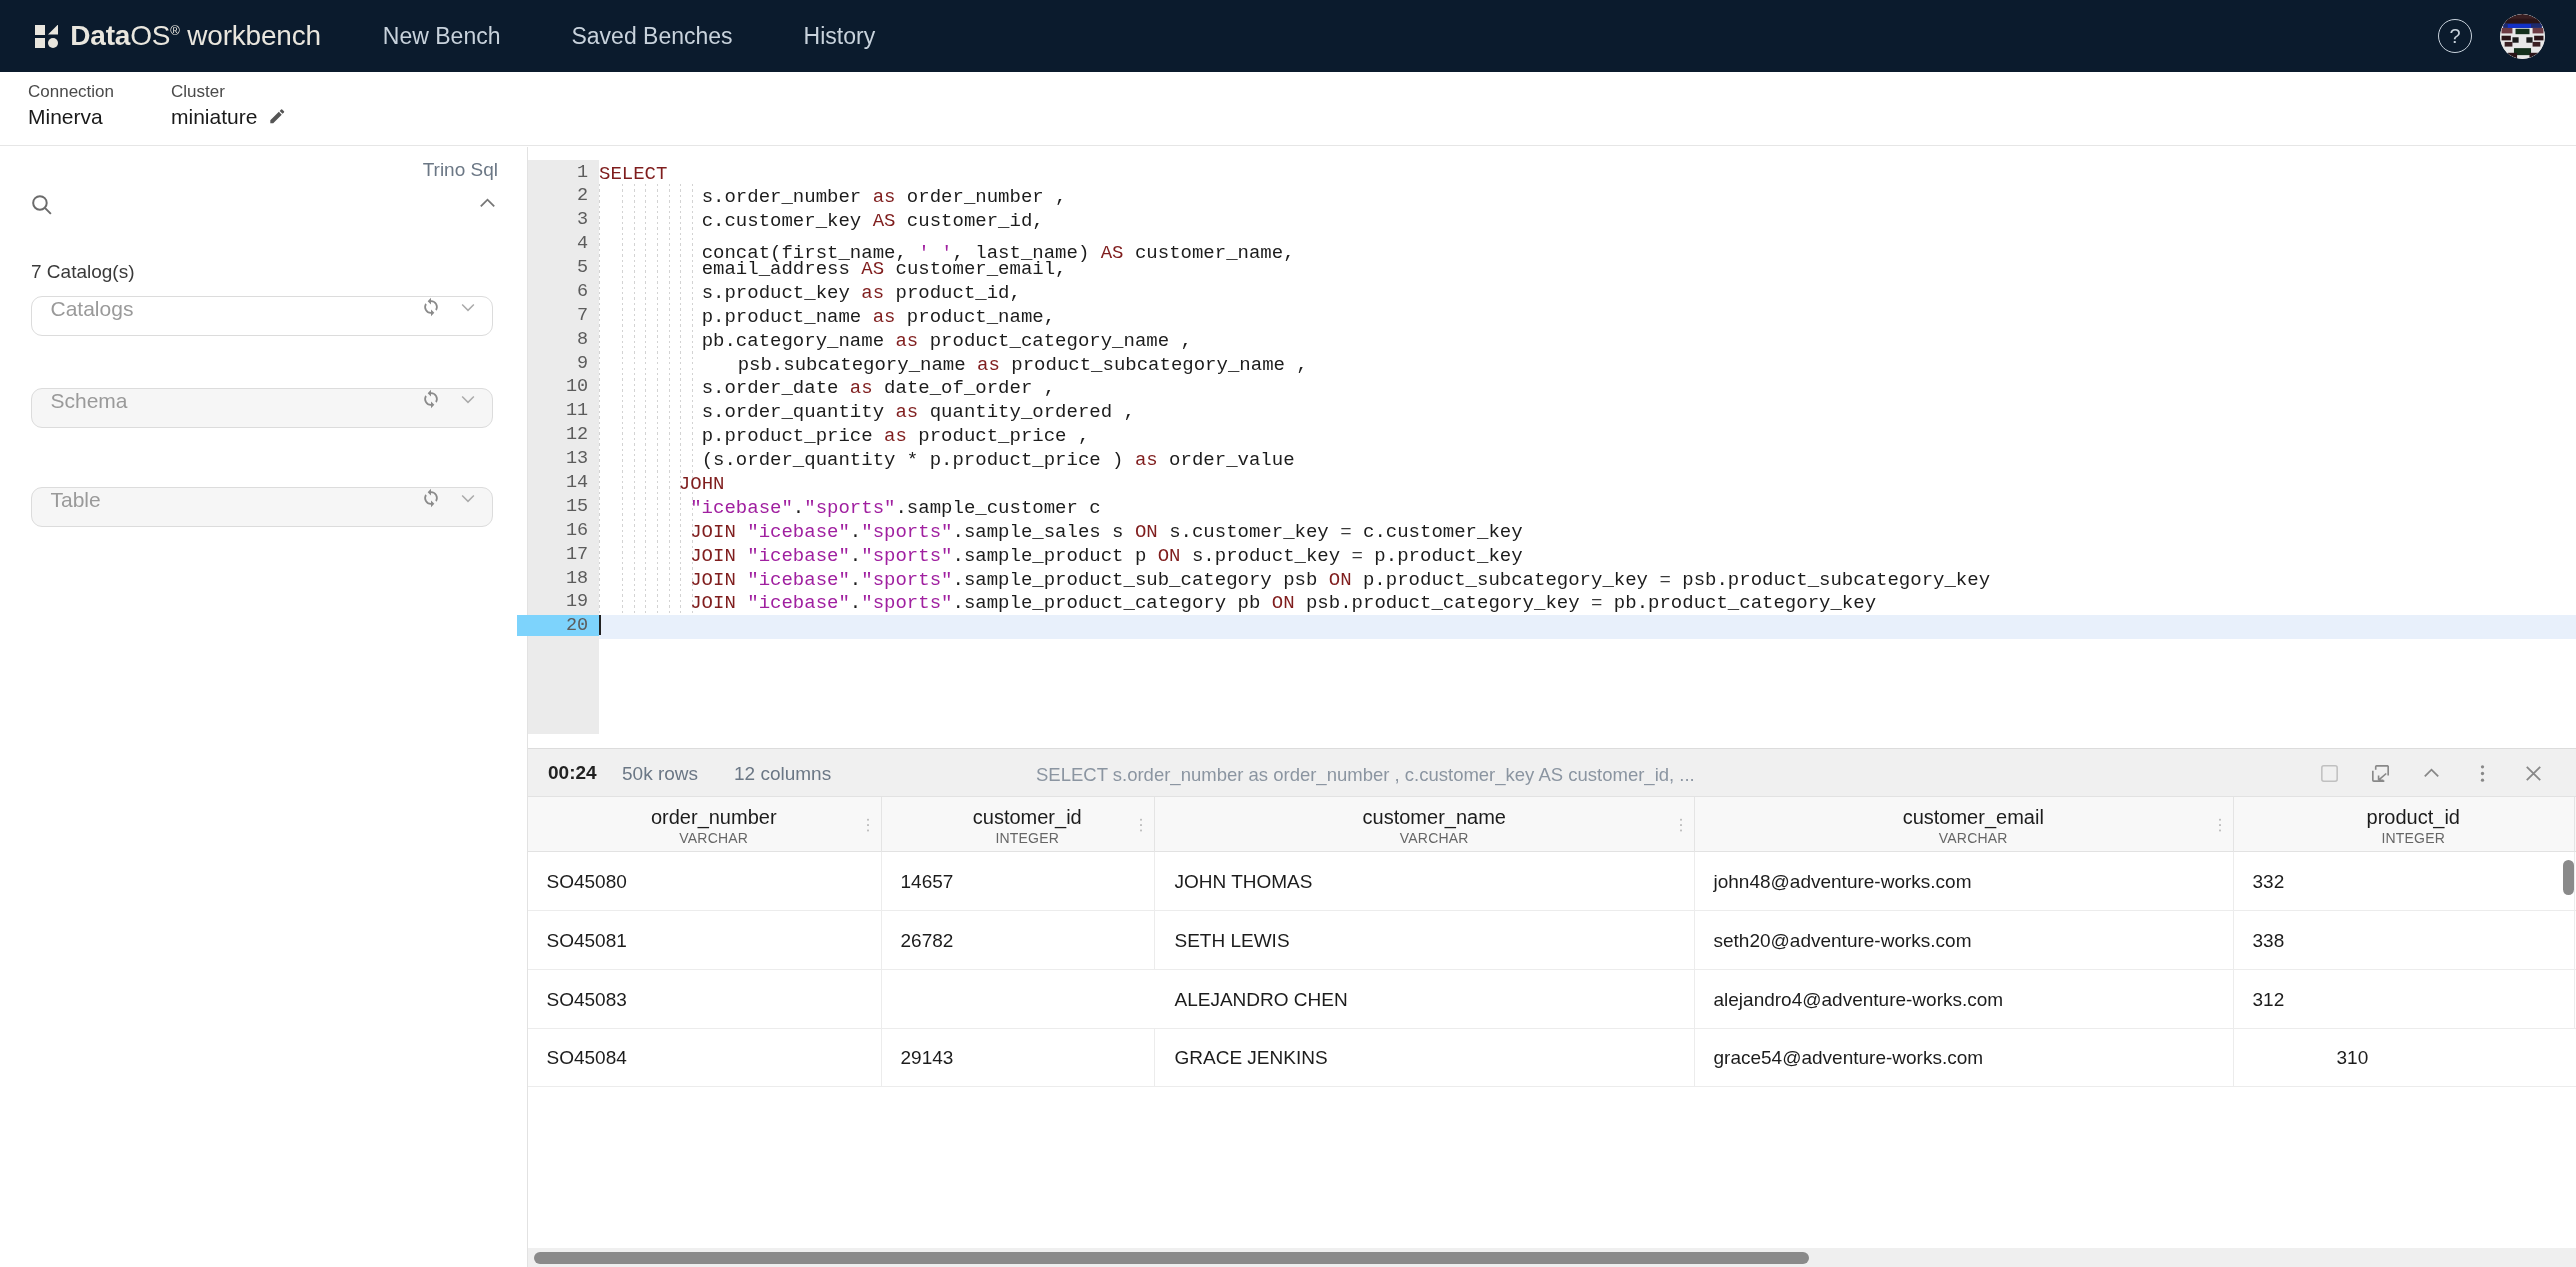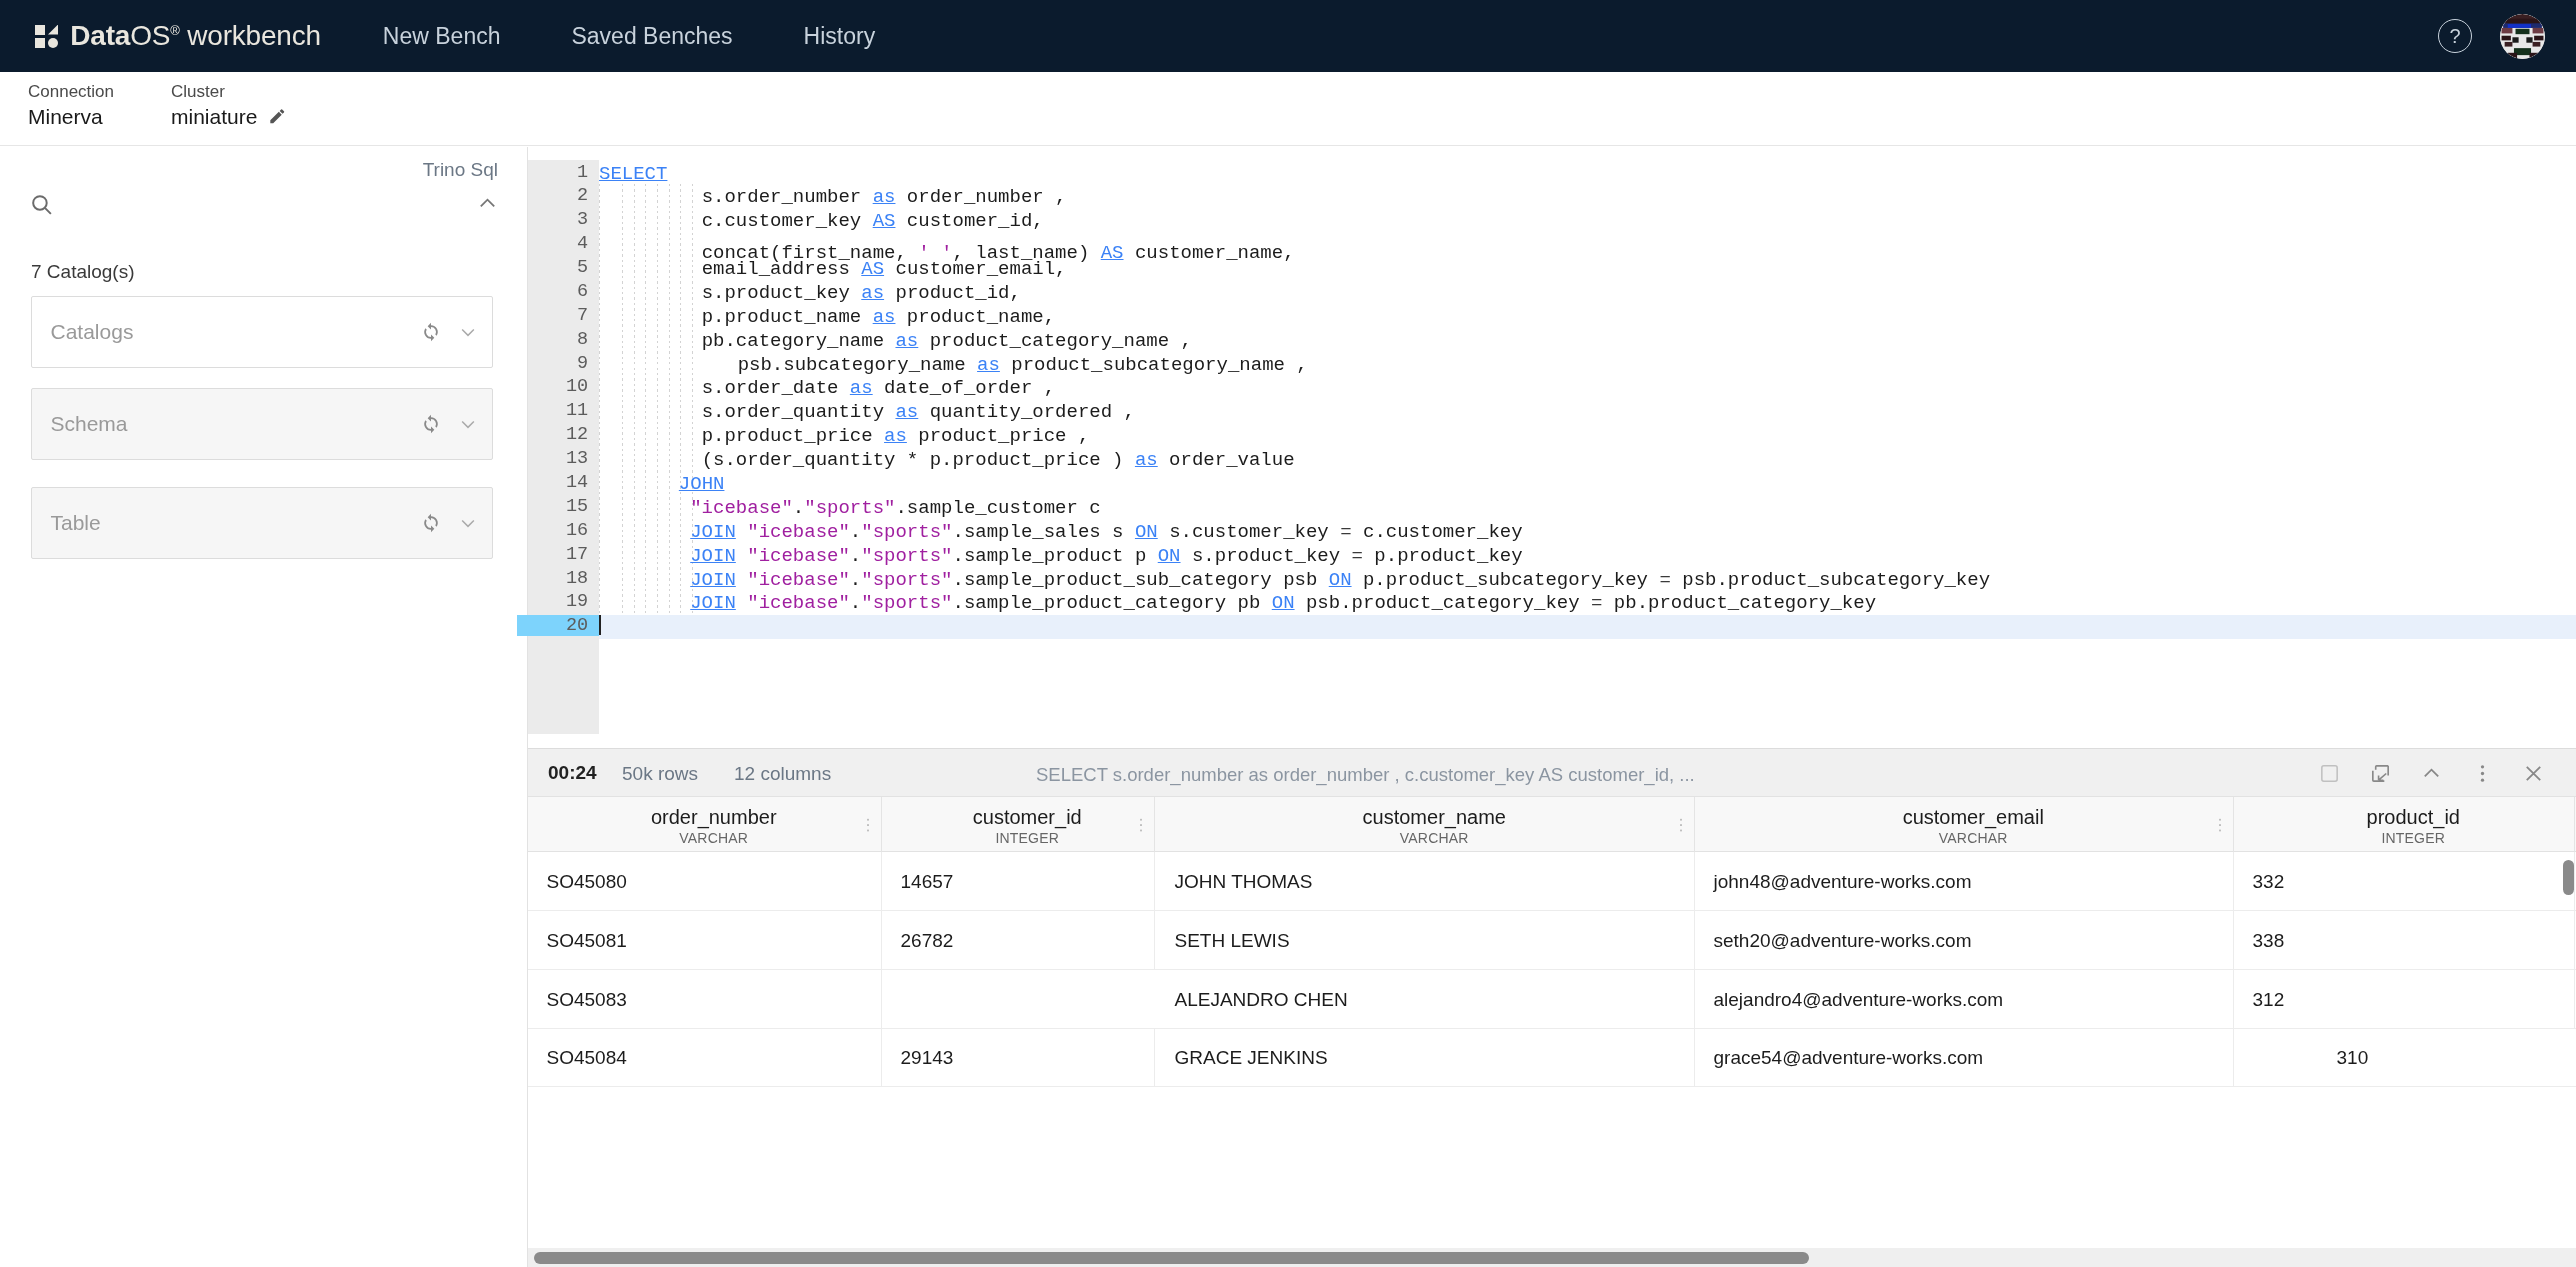--- a/index.html
+++ b/index.html
@@ -86,22 +86,22 @@
   .trino-label {
     position:absolute; right:29px; top:12.3px; font-size:19px; color:#6b7785;
   }
   .search-row { position:absolute; left:0; top:40px; width:528px; height:48px; }
   .search-ic { position:absolute; left:29px; top:4.6px; cursor:pointer; }
   .collapse-ic { position:absolute; right:29px; top:4.6px; cursor:pointer; }
   .catalogs-count {
     position:absolute; left:31px; top:114px; font-size:19px; color:#3a3a3a;
   }
   .sel {
-    position:absolute; left:31px; width:462px; height:72px;
-    border:0.8px solid #dcdcdc; border-radius:2px; display:flex; align-items:center;
+    position:absolute; left:31px; width:462px; height:40px;
+    border:0.8px solid #dcdcdc; border-radius:11px; display:flex; 
     cursor:pointer;
   }
   .sel.enabled { background:#fff; }
   .sel.disabled { background:#f6f6f6; }
   .sel .ph { margin-left:18.5px; font-size:21px; color:#9a9a9a; }
   .sel .icons { position:absolute; right:14px; display:flex; align-items:center; gap:17px; }
 
   
   .editor-wrap {
     position:absolute; left:528px; top:147px; width:2048px; height:601px; background:#fff;
@@ -117,21 +117,21 @@
   .codearea {
     position:absolute; left:71px; top:13px; right:0; height:574px; overflow:hidden;
   }
   .cline {
     position:absolute; left:0; height:24px; line-height:24px; white-space:pre;
     font-family:"Liberation Mono", monospace; font-size:19px; color:#1c1c1c;
   }
   .cline.active-bg {
     background:#e8f0fb; left:0; right:0; width:100%;
   }
-  .kw { color:#3b82f6;text-decoration:underline; }
+  .kw { color:#7f1d1d; }
   .str { color:#a020a0; }
   .op { color:#3a3a3a; }
   .cursor {
     display:inline-block; width:1.5px; height:20px; background:#222;
     vertical-align:middle; position:relative; top:-1.5px;
   }
   .indent-guides { position:absolute; left:71px; top:13px; height:574px; width:308px; }
   .ig { position:absolute; top:24px; width:0.8px; height:462px;
         background: repeating-linear-gradient(to bottom, #d3d3d3 0 2.3px, transparent 2.3px 5.4px); }
   .drag-handle {

